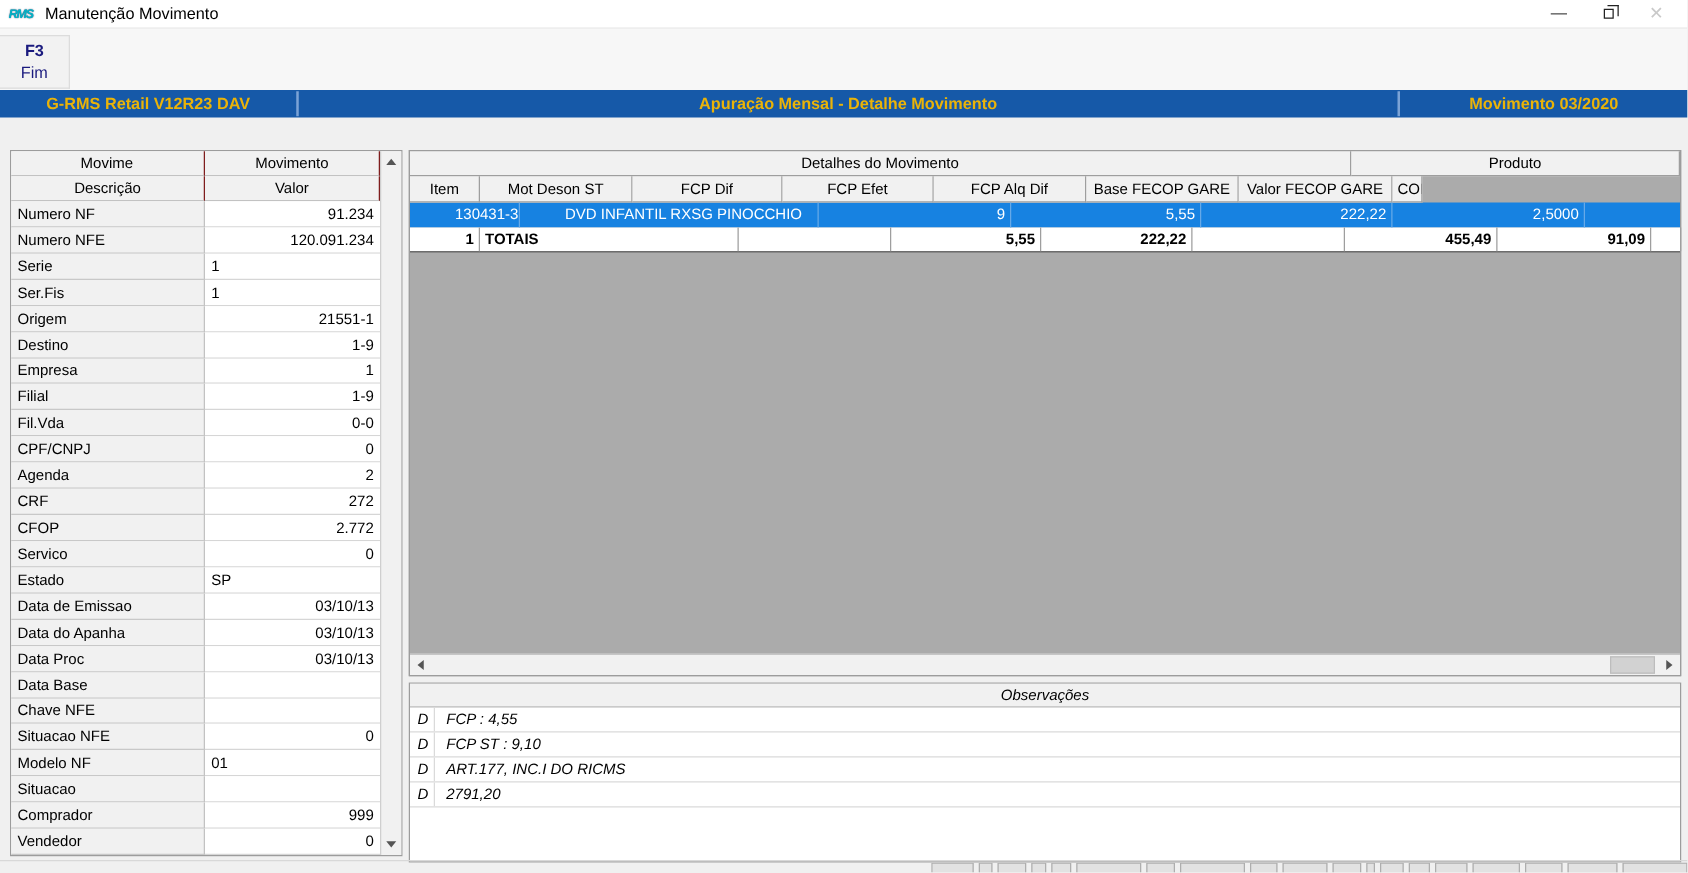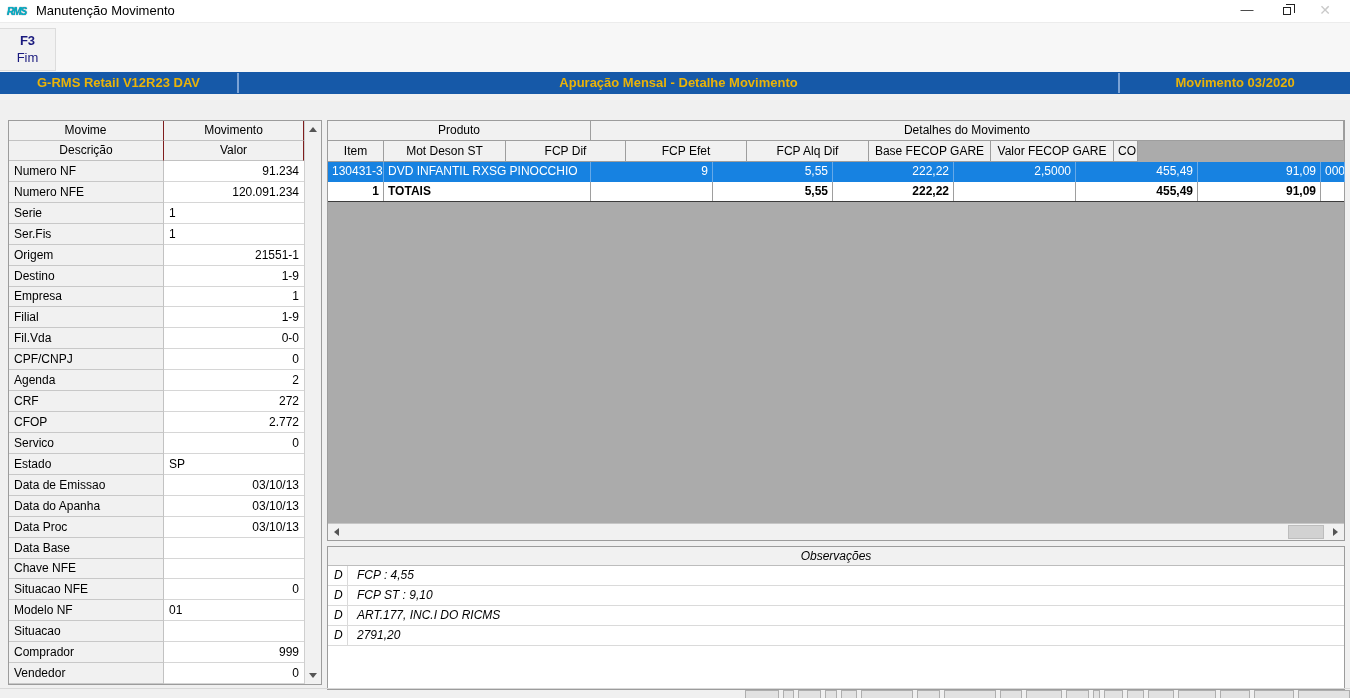--- a/index.html
+++ b/index.html
@@ -62,21 +62,21 @@
   .pgrid { position:absolute; left:0; top:0; right:0; }
   .prow { display:flex; }
   .pgroup { height:20px; }
   .pgroup .gcell { background:#f1f1f1; border-right:1px solid #9e9e9e; border-bottom:1px solid #9e9e9e; text-align:center; line-height:19px; overflow:hidden; white-space:nowrap; }
   .pcols { height:21px; }
   .pcell { flex:none; overflow:hidden; white-space:nowrap; line-height:20px; padding:0 4px; }
   .pcols .pcell { background:#f1f1f1; border-right:1px solid #9e9e9e; border-bottom:1px solid #9e9e9e; text-align:center; line-height:20px; }
   .pdata { height:20px; }
   .pdata .pcell { border-right:1px solid #9e9e9e; line-height:19px; }
   .row-selected { background:#1782e1; color:#fff; }
-  .row-selected .pcell { border-right:1px solid #66a9e8; }
+  .row-selected .pcell { border-right:1px solid #66a9e8;margin-left:32px; }
   .row-totals { background:#fff; font-weight:bold; border-bottom:1px solid #3c3c3c; }
   .al-r { text-align:right; } .al-l { text-align:left; }
 
   .hscroll { position:absolute; left:0; right:0; bottom:0; height:17px; background:#f1f1f1; border-top:1px solid #c6c6c6; }
   .hs-left { position:absolute; left:0; top:0; width:17px; height:16px; display:flex; align-items:center; justify-content:center; }
   .hs-right { position:absolute; right:0; top:0; width:17px; height:16px; display:flex; align-items:center; justify-content:center; }
   .hs-thumb { position:absolute; right:20px; top:1px; width:36px; height:14px; background:#d2d2d2; border:1px solid #bdbdbd; }
 
   
   .obs-panel { position:absolute; left:327px; top:546px; width:1018px; height:144px; background:#fff; border:1px solid #9c9c9c;font-style:italic; }
@@ -239,22 +239,22 @@
         </div>
       <div class="sb-btn sb-down">
           <span class="tri-down"></span>
         </div>
     </div>
   </div>
 
   <div class="product-panel">
     <div class="pgrid">
       <div class="prow pgroup">
+        <div class="gcell" id="g-detalhes" style="flex: 1 1 0%;">Detalhes do Movimento</div>
         <div class="gcell" id="g-produto" style="width: 263px;">Produto</div>
-        <div class="gcell" id="g-detalhes" style="flex: 1 1 0%;">Detalhes do Movimento</div>
       </div>
       <div class="prow pcols" id="product-cols">
           <div class="pcell" style="width: 56px;">Item</div>
           <div class="pcell" style="width: 122px;">Mot Deson ST</div>
           <div class="pcell" style="width: 120px;">FCP Dif</div>
           <div class="pcell" style="width: 121px;">FCP Efet</div>
           <div class="pcell" style="width: 122px;">FCP Alq Dif</div>
           <div class="pcell" style="width: 122px;">Base FECOP GARE</div>
           <div class="pcell" style="width: 123px;">Valor FECOP GARE</div>
           <div class="pcell" style="width: 24px;">COF</div>

